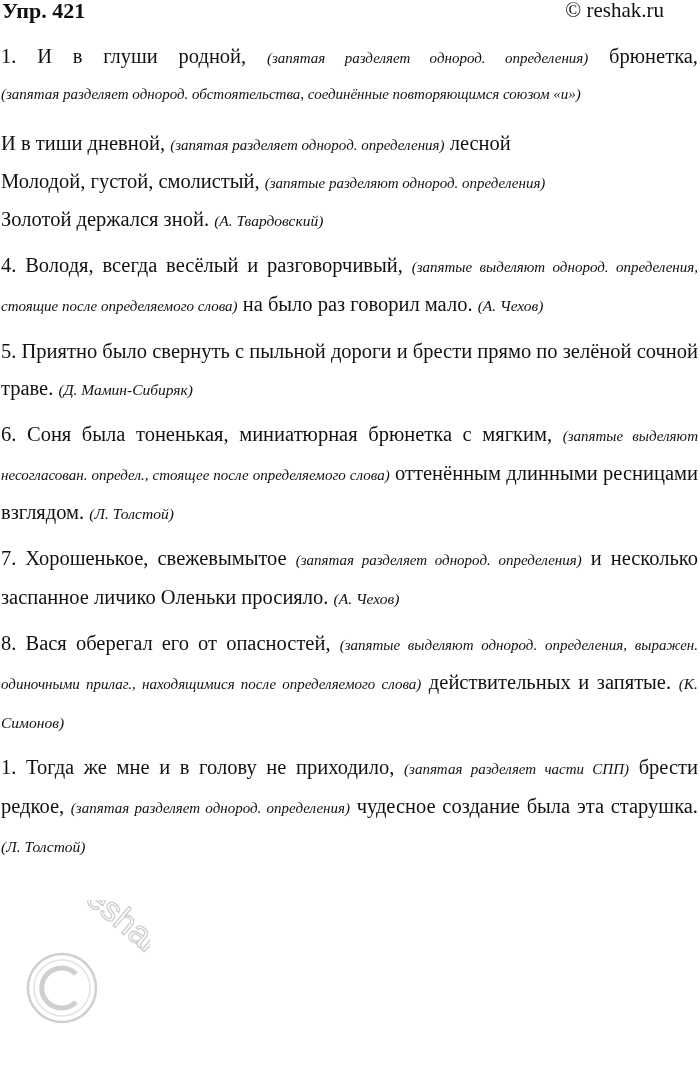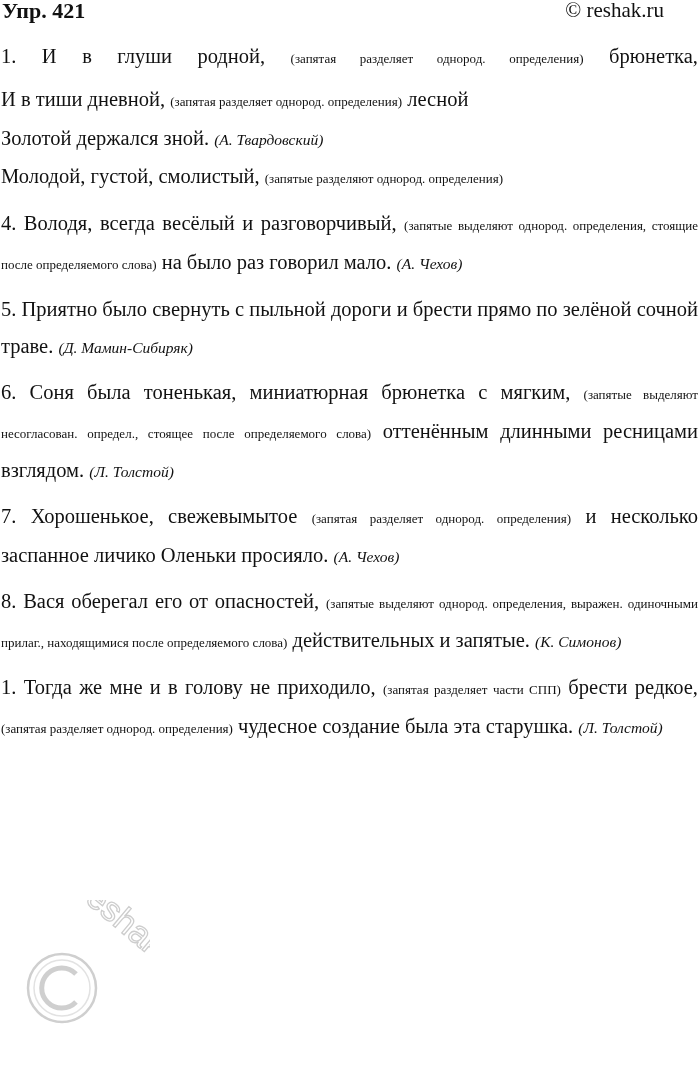--- a/index.html
+++ b/index.html
@@ -20,21 +20,21 @@
     font-size: 21px;
   }
   .content {
     position: absolute; left: 1px; top: 38px; width: 697px;
   }
   .para {
     font-size: 20.5px; line-height: 37px; text-align: justify;
     margin-bottom: 8px;
   }
   .note {
-    font-size: 13px;
+    font-style: italic; font-size: 15px;
   }
   .src {
     font-style: italic; font-size: 15.5px;
   }
   .line { display: block; }
   .watermark {
     position: absolute; left: 20px; top: 900px; width: 120px; height: 120px;
     pointer-events: none;
   }
 </style>
@@ -43,23 +43,24 @@
 
 <div class="header">
   <div class="title">Упр. 421</div>
   <div class="copyright">© reshak.ru</div>
 </div>
 
 <div class="content">
 
   <div class="para" style="line-height:36px;">
     <span class="line" style="text-align:justify;text-align-last:justify;"><span>1. И в глуши родной, </span><span class="note">(запятая разделяет однород. определения)</span><span> брюнетка,</span></span>
-    <span class="line" style="margin-top:4px;"><span>И в тиши дневной, </span><span class="note">(запятая разделяет однород. определения)</span><span> лесной</span></span>
+    <span class="line note" style="text-align:justify;line-height:37px;">(запятая разделяет однород. обстоятельства, соединённые повторяющимся союзом «и»)</span>
+    <span class="line" style="margin-top:12px;"><span>И в тиши дневной, </span><span class="note">(запятая разделяет однород. определения)</span><span> лесной</span></span>
+    <span class="line"><span>Молодой, густой, смолистый, </span><span class="note">(запятые разделяют однород. определения)</span></span>
     <span class="line"><span>Золотой держался зной. </span><span class="src">(А. Твардовский)</span></span>
-    <span class="line"><span>Молодой, густой, смолистый, </span><span class="note">(запятые разделяют однород. определения)</span></span>
   </div>
 
 
 
   <div class="para">
     <span>4. Володя, всегда весёлый и разговорчивый, </span><span class="note">(запятые выделяют однород. определения, стоящие после определяемого слова)</span><span> на было раз говорил мало. </span><span class="src">(А. Чехов)</span>
   </div>
 
   <div class="para">
     <span>5. Приятно было свернуть с пыльной дороги и брести прямо по зелёной сочной траве. </span><span class="src">(Д. Мамин-Сибиряк)</span>

